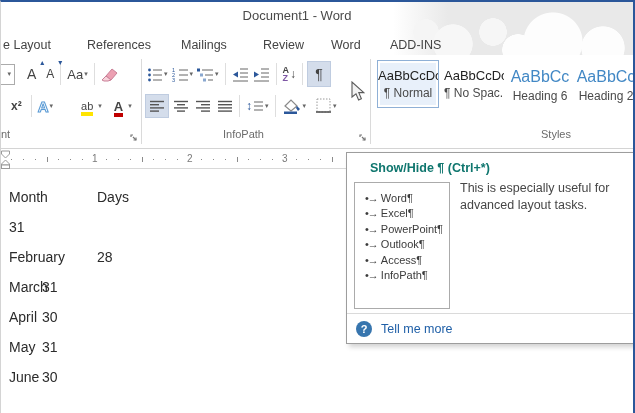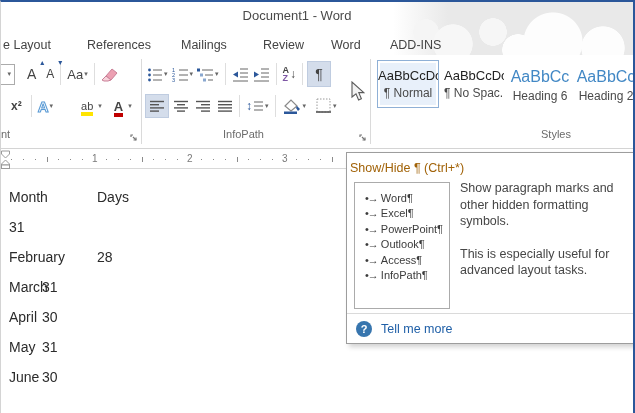--- a/index.html
+++ b/index.html
@@ -67,21 +67,21 @@
   
   .doc { position: absolute; top: 167px; left: 1px; right: 0; bottom: 0; background: #fff;
          padding: 20px 0 0 7px; z-index: 1; }
   .drow { height: 30px; display: flex; font-size: 14px; color: #2b2b2b; }
   .drow .c1.w { width: 88px; } .drow .c1.n { width: 33px; }
 
   
   .tooltip { position: absolute; left: 345px; top: 150px; width: 288px; height: 192px;
              background: #fff; border: 1px solid #9d9d9d; z-index: 50;
              box-shadow: 3px 3px 5px rgba(0,0,0,0.18); }
-  .tt-title { position: absolute; left: 3px; top: 8px; font-size: 12.5px; font-weight: normal; color: #a16207; }
+  .tt-title { position: absolute; left: 23px; top: 8px; font-size: 12.5px; font-weight: bold; color: #0f766e; }
   .tt-preview { position: absolute; left: 7px; top: 29px; width: 96px; height: 127px;
                 border: 1px solid #ababab; padding: 5px 0 0 3px; font-size: 11px; color: #3b3b3b; }
   .tt-item { margin: 3.5px 0 0 7px; white-space: nowrap; }
   .tt-bullet { letter-spacing: -1px; margin-right: 3px; }
   .tt-body { position: absolute; left: 113px; top: 27px; width: 170px; font-size: 12.5px;
              color: #464646; line-height: 16.5px; }
   .tt-body p + p { margin-top: 16px; }
   .tt-footer { position: absolute; left: 0; right: 0; top: 160px; height: 31px;
                border-top: 1px solid #dadada; display: flex; align-items: center; padding-left: 9px; }
   .qcircle { width: 16px; height: 16px; border-radius: 50%; background: #3775ae; color: #fff;
@@ -366,21 +366,20 @@
     <div class="tt-title">Show/Hide ¶ (Ctrl+*)</div>
     <div class="tt-preview">
       <div class="tt-item"><span class="tt-bullet">•→</span><span>Word¶</span></div>
       <div class="tt-item"><span class="tt-bullet">•→</span><span>Excel¶</span></div>
       <div class="tt-item"><span class="tt-bullet">•→</span><span>PowerPoint¶</span></div>
       <div class="tt-item"><span class="tt-bullet">•→</span><span>Outlook¶</span></div>
       <div class="tt-item"><span class="tt-bullet">•→</span><span>Access¶</span></div>
       <div class="tt-item"><span class="tt-bullet">•→</span><span>InfoPath¶</span></div>
     </div>
     <div class="tt-body">
-      <p>Show paragraph marks and other hidden formatting symbols.</p>
       <p>This is especially useful for advanced layout tasks.</p>
     </div>
     <div class="tt-footer">
       <span class="qcircle">?</span>
       <span class="tt-link">Tell me more</span>
     </div>
   </div>
 
   <svg class="cursor" width="14" height="21">
     <polygon points="1,1 1,16 5,12.8 7.6,19 10.4,17.7 7.8,11.6 12.8,11.6" fill="#f2f2f2" stroke="#5a5a5a" stroke-width="1.1"></polygon>

